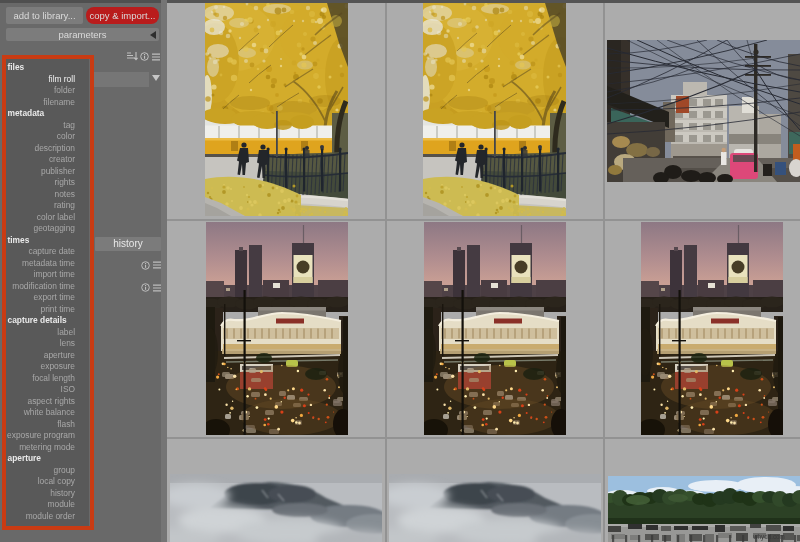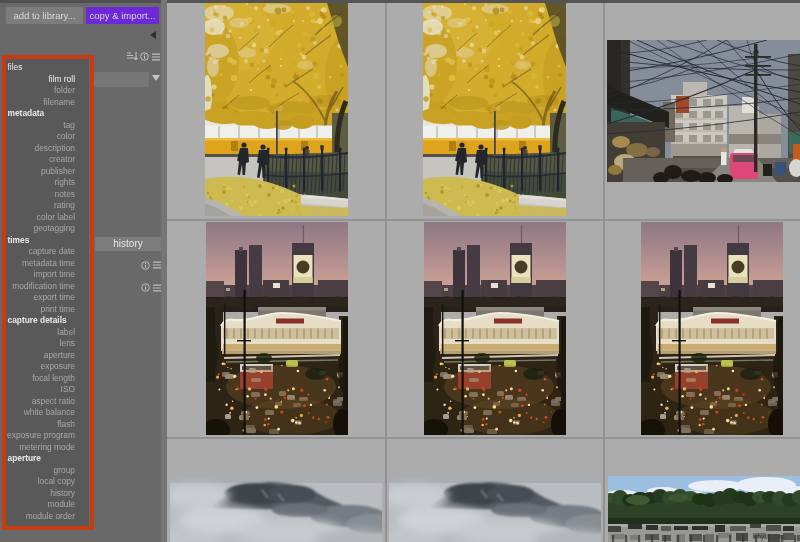--- a/index.html
+++ b/index.html
@@ -1396,21 +1396,22 @@
       <rect x="186" y="59" width="2.2" height="7" fill="#3a3a38" opacity="0.8"></rect>
       <text x="145" y="62.5" font-family="Liberation Sans, sans-serif" font-size="6.3" fill="#3a3a3a">whydd.com</text>
     </svg>
   </div>
 
 <div class="abs" style="left:0;top:0;width:167px;height:542px;background:#696969">
   <div class="abs" style="left:0;top:0;width:167px;height:2.5px;background:#4f4f4f"></div>
   <div class="abs" style="left:161px;top:0;width:6px;height:542px;background:#757575"></div>
 
   <div class="abs" style="left:6px;top:7px;width:77px;height:17px;background:#7c7c7c;border-radius:2px;color:#dadada;font-size:9.5px;line-height:17px;text-align:center">add to library...</div>
-  <div class="abs" style="left:86px;top:7px;width:73px;height:17px;background:#6d28d9;border-radius:0;color:#dadada;font-size:9.5px;line-height:17px;text-align:center">copy &amp; import...</div>
+  <div class="abs" style="left:86px;top:7px;width:73px;height:17px;background:#b91c1c;border-radius:8px;color:#dadada;font-size:9.5px;line-height:17px;text-align:center">copy &amp; import...</div>
+  <div class="abs" style="left:6px;top:28px;width:153px;height:13px;background:#7c7c7c;border-radius:2px;color:#dadada;font-size:9.5px;line-height:13px;text-align:center">parameters</div>
   <div class="abs" style="left:150px;top:30.5px;width:0;height:0;border-top:4px solid transparent;border-bottom:4px solid transparent;border-right:6px solid #2e2e2e"></div>
 
   <svg class="abs" style="left:126px;top:51px" width="12" height="10" viewBox="0 0 12 10">
     <g stroke="#c0c0c0" stroke-width="1.1" fill="none">
       <path d="M1 2 h4 M1 4.5 h6 M1 7 h8"></path>
       <path d="M10 1 v7.5 M8.4 6.8 L10 8.7 L11.6 6.8"></path>
     </g>
   </svg>
   <svg class="abs" style="left:140px;top:52px" width="9" height="9" viewBox="0 0 9 9">
     <circle cx="4.5" cy="4.5" r="3.8" stroke="#c0c0c0" stroke-width="1" fill="none"></circle>
@@ -1439,21 +1440,21 @@
     <rect x="4" y="3.8" width="1.1" height="3" fill="#bdbdbd"></rect>
       <rect x="4" y="2" width="1.1" height="1.1" fill="#bdbdbd"></rect>
   </svg>
   <svg class="abs" style="left:153px;top:283.5px" width="8" height="8" viewBox="0 0 8 8">
     <path d="M0 1.2 h8 M0 4 h8 M0 6.8 h8" stroke="#bdbdbd" stroke-width="1.2"></path>
   </svg>
 </div>
 
 <div class="abs" style="left:6px;top:58px;width:83px;height:468px;background:#595959"></div>
 <div class="abs" style="left:7.5px;top:0;width:67.5px;height:542px">
-<div class="mi" style="left:0;top:62.0px;font-weight:normal;color:#e9e9e9">files</div>
+<div class="mi" style="left:0;top:62.0px;font-weight:bold;color:#e9e9e9">files</div>
 <div class="mi mr" style="top:73.5px;font-weight:normal;color:#f2f2f2">film roll</div>
 <div class="mi mr" style="top:85.0px">folder</div>
 <div class="mi mr" style="top:96.5px">filename</div>
 <div class="mi" style="left:0;top:108.0px;font-weight:bold;color:#e9e9e9">metadata</div>
 <div class="mi mr" style="top:119.5px">tag</div>
 <div class="mi mr" style="top:131.0px">color</div>
 <div class="mi mr" style="top:142.5px">description</div>
 <div class="mi mr" style="top:154.0px">creator</div>
 <div class="mi mr" style="top:165.5px">publisher</div>
 <div class="mi mr" style="top:177.0px">rights</div>
@@ -1468,21 +1469,21 @@
 <div class="mi mr" style="top:280.5px">modification time</div>
 <div class="mi mr" style="top:292.0px">export time</div>
 <div class="mi mr" style="top:303.5px">print time</div>
 <div class="mi" style="left:0;top:315.0px;font-weight:bold;color:#e9e9e9">capture details</div>
 <div class="mi mr" style="top:326.5px">label</div>
 <div class="mi mr" style="top:338.0px">lens</div>
 <div class="mi mr" style="top:349.5px">aperture</div>
 <div class="mi mr" style="top:361.0px">exposure</div>
 <div class="mi mr" style="top:372.5px">focal length</div>
 <div class="mi mr" style="top:384.0px">ISO</div>
-<div class="mi mr" style="top:395.5px">aspect ratio</div>
+<div class="mi mr" style="top:395.5px">aspect rights</div>
 <div class="mi mr" style="top:407.0px">white balance</div>
 <div class="mi mr" style="top:418.5px">flash</div>
 <div class="mi mr" style="top:430.0px">exposure program</div>
 <div class="mi mr" style="top:441.5px">metering mode</div>
 <div class="mi" style="left:0;top:453.0px;font-weight:bold;color:#e9e9e9">aperture</div>
 <div class="mi mr" style="top:464.5px">group</div>
 <div class="mi mr" style="top:476.0px">local copy</div>
 <div class="mi mr" style="top:487.5px">history</div>
 <div class="mi mr" style="top:499.0px">module</div>
 <div class="mi mr" style="top:510.5px">module order</div>

